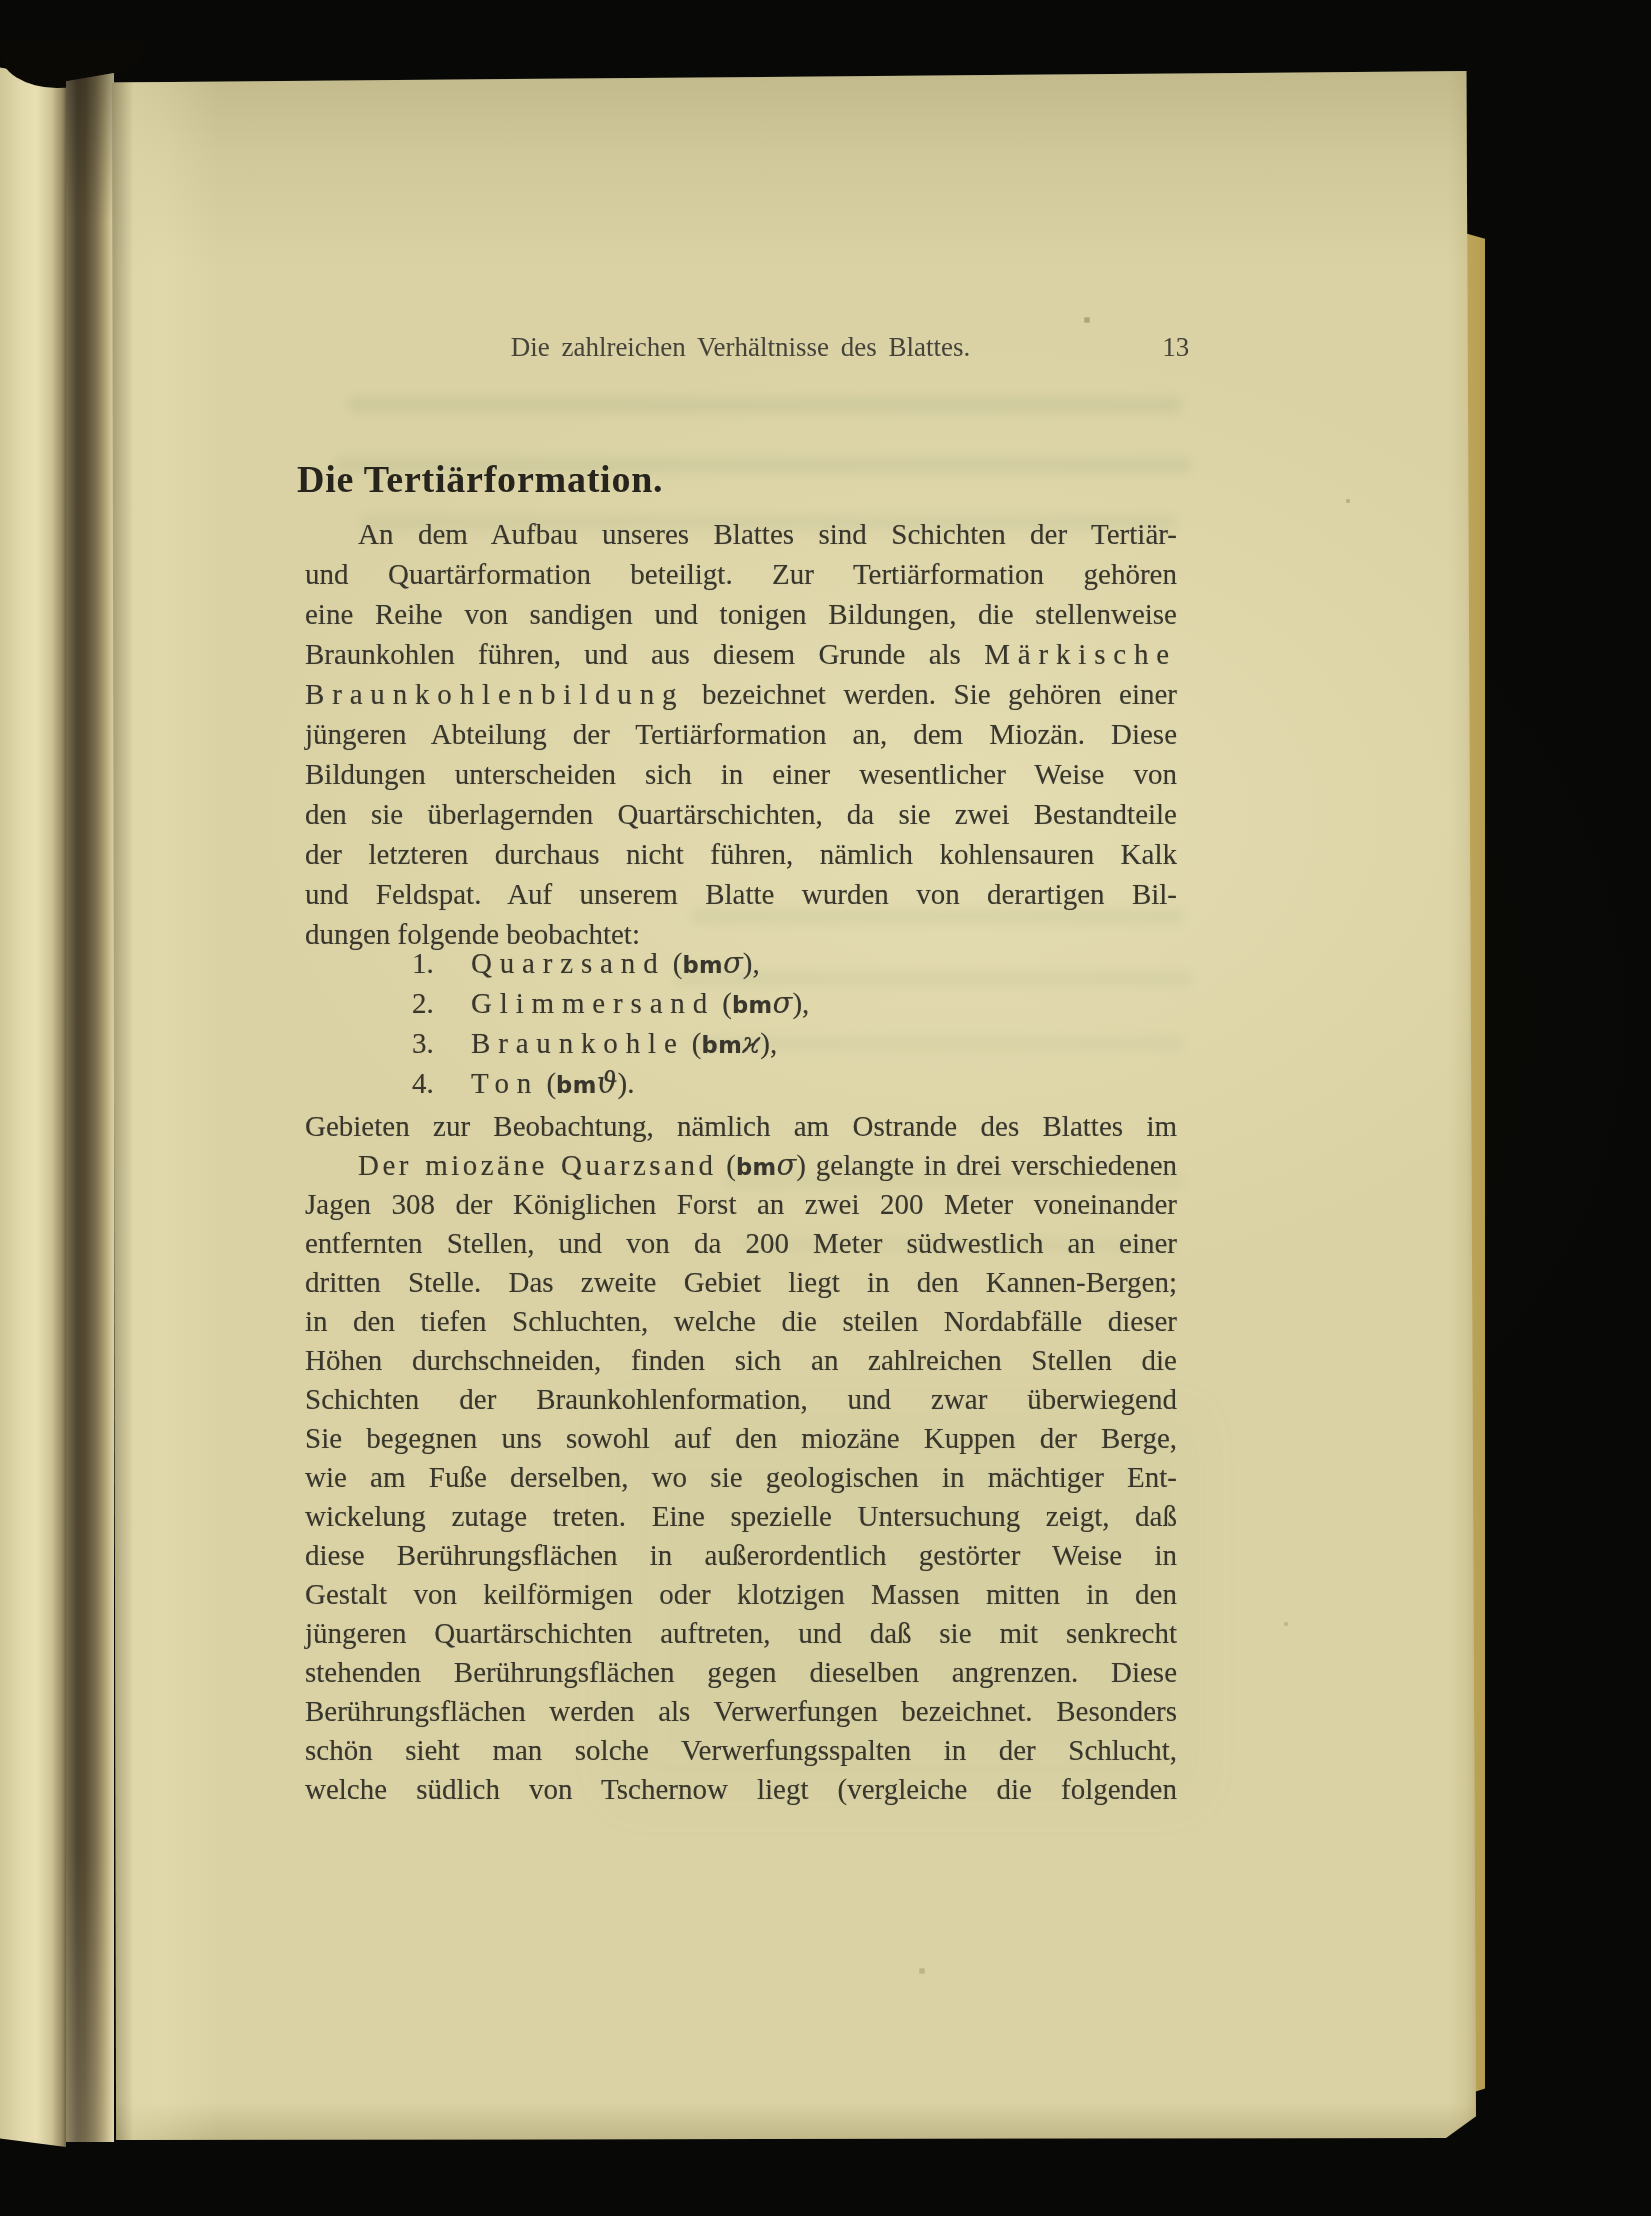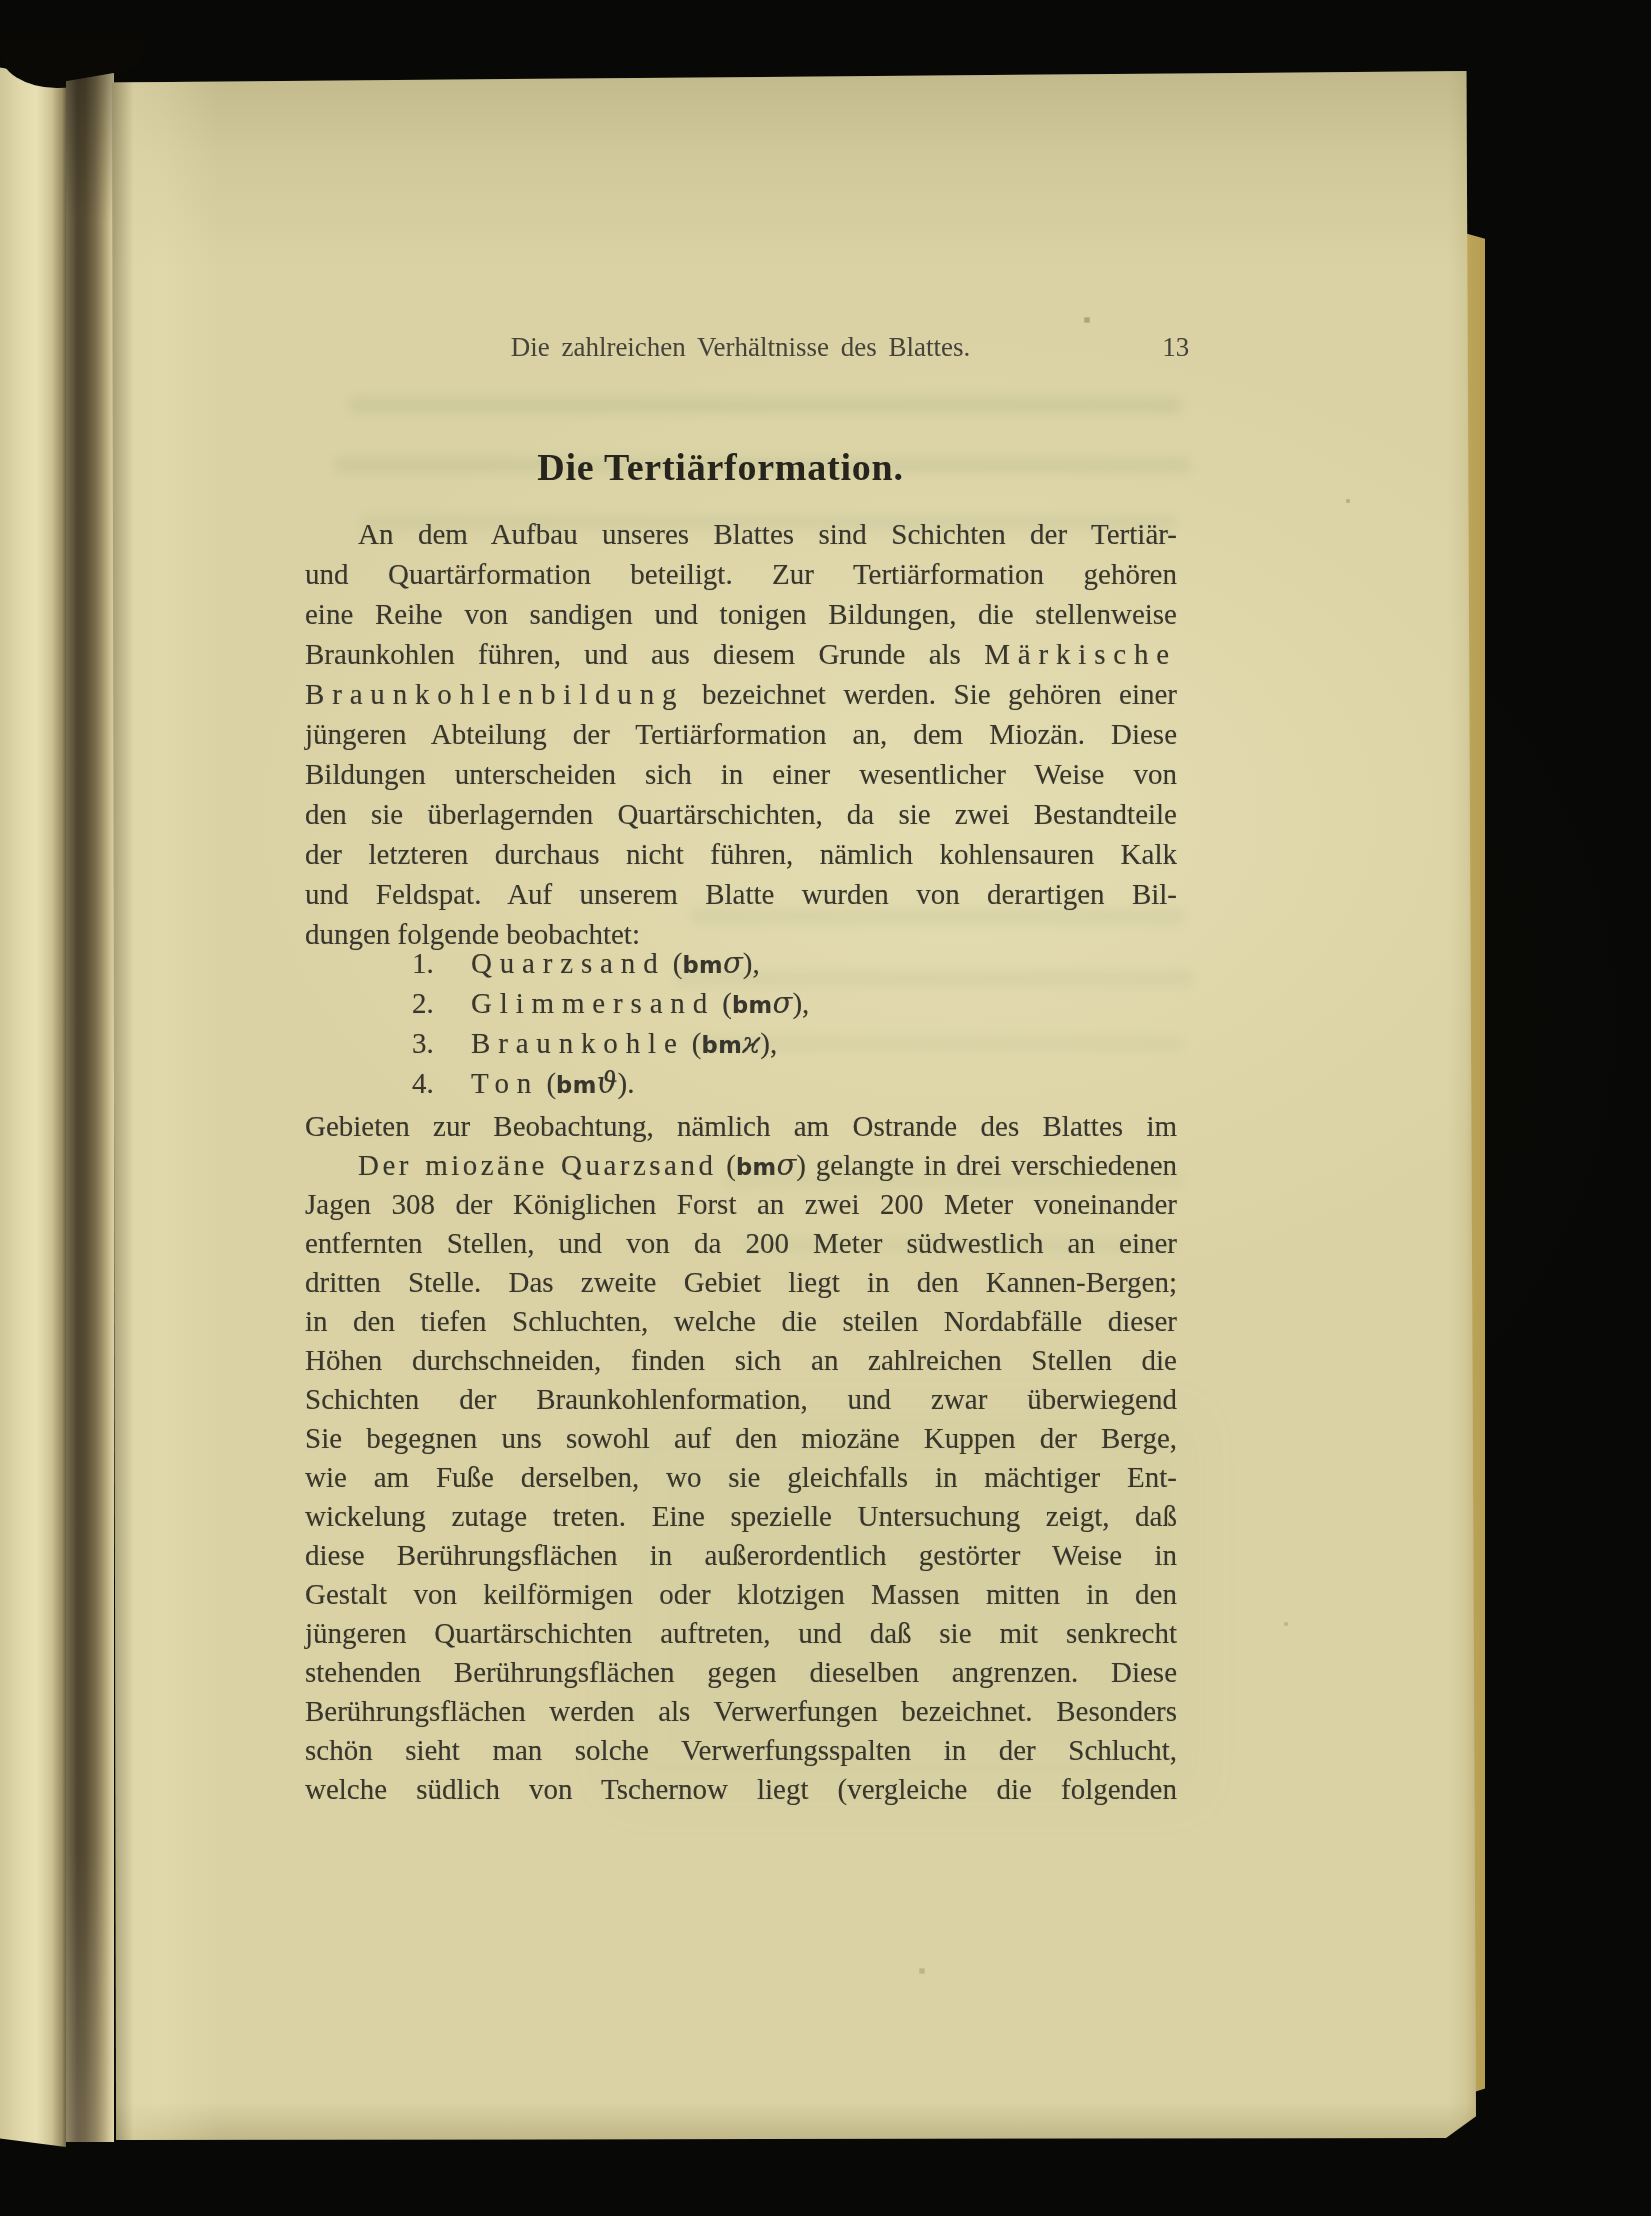--- a/index.html
+++ b/index.html
@@ -54,22 +54,22 @@
     box-shadow:974px 248px 0 1.7px rgba(90,80,50,.35), 347px 1288px 0 0.8px rgba(90,80,50,.3),
                1235px 429px 0 0.8px rgba(90,80,50,.3), 809px 1899px 0 1.7px rgba(120,108,70,.3),
                215px 694px 0 0.8px rgba(90,80,50,.28), 1173px 1552px 0 0.8px rgba(100,90,55,.25);}
 
   
   .running-head{position:absolute;left:193px;top:258px;width:871px;height:36px;
     font-size:27px;line-height:36px;color:#45433a;word-spacing:5px;}
   .rh-title{display:block;width:100%;text-align:center;}
   .rh-page{position:absolute;right:-13.2px;top:0;}
 
-  .heading{position:absolute;left:173px;top:372px;width:871px;margin:0;
-    text-align:center;font-size:38px;line-height:48px;font-weight:bold;
+  .heading{position:absolute;left:173px;top:372px;width:871px;margin:12px;
+    font-size:38px;line-height:48px;font-weight:bold;
     color:#26241c;letter-spacing:.02em;}
 
   .para,.list{position:absolute;left:193px;width:872px;color:#39372d;
     font-size:29px;text-shadow:0 0 0.8px rgba(55,52,40,.35);margin-top:17px;}
   .para1{top:426px;--lh:40px;}
   .list{top:855px;--lh:40px;}
   .para2{top:1019px;--lh:39px;}
   .line{height:var(--lh);line-height:var(--lh);text-align:justify;text-align-last:justify;}
   .line.indent{text-indent:53px;}
   .line.last{text-align-last:left;}
@@ -133,21 +133,21 @@
     <div class="para para2">
         <div class="line"><span class="seg-n">Gebieten zur Beobachtung, nämlich am Ostrande des Blattes im</span></div>
         <div class="line indent tight"><span class="seg-sp2">Der miozäne Quarzsand</span><span class="seg-n"> (</span><span class="seg-bm">bm</span><span class="seg-gr">σ</span><span class="seg-n">) gelangte in drei verschiedenen</span></div>
         <div class="line"><span class="seg-n">Jagen 308 der Königlichen Forst an zwei 200 Meter voneinander</span></div>
         <div class="line"><span class="seg-n">entfernten Stellen, und von da 200 Meter südwestlich an einer</span></div>
         <div class="line"><span class="seg-n">dritten Stelle. Das zweite Gebiet liegt in den Kannen-Bergen;</span></div>
         <div class="line"><span class="seg-n">in den tiefen Schluchten, welche die steilen Nordabfälle dieser</span></div>
         <div class="line"><span class="seg-n">Höhen durchschneiden, finden sich an zahlreichen Stellen die</span></div>
         <div class="line"><span class="seg-n">Schichten der Braunkohlenformation, und zwar überwiegend</span></div>
         <div class="line"><span class="seg-n">Sie begegnen uns sowohl auf den miozäne Kuppen der Berge,</span></div>
-        <div class="line"><span class="seg-n">wie am Fuße derselben, wo sie gleichfalls in mächtiger Ent-</span></div>
+        <div class="line"><span class="seg-n">wie am Fuße derselben, wo sie geologischen in mächtiger Ent-</span></div>
         <div class="line"><span class="seg-n">wickelung zutage treten. Eine spezielle Untersuchung zeigt, daß</span></div>
         <div class="line"><span class="seg-n">diese Berührungsflächen in außerordentlich gestörter Weise in</span></div>
         <div class="line"><span class="seg-n">Gestalt von keilförmigen oder klotzigen Massen mitten in den</span></div>
         <div class="line"><span class="seg-n">jüngeren Quartärschichten auftreten, und daß sie mit senkrecht</span></div>
         <div class="line"><span class="seg-n">stehenden Berührungsflächen gegen dieselben angrenzen. Diese</span></div>
         <div class="line"><span class="seg-n">Berührungsflächen werden als Verwerfungen bezeichnet. Besonders</span></div>
         <div class="line"><span class="seg-n">schön sieht man solche Verwerfungsspalten in der Schlucht,</span></div>
         <div class="line"><span class="seg-n">welche südlich von Tschernow liegt (vergleiche die folgenden</span></div>
       </div>
   </div>

